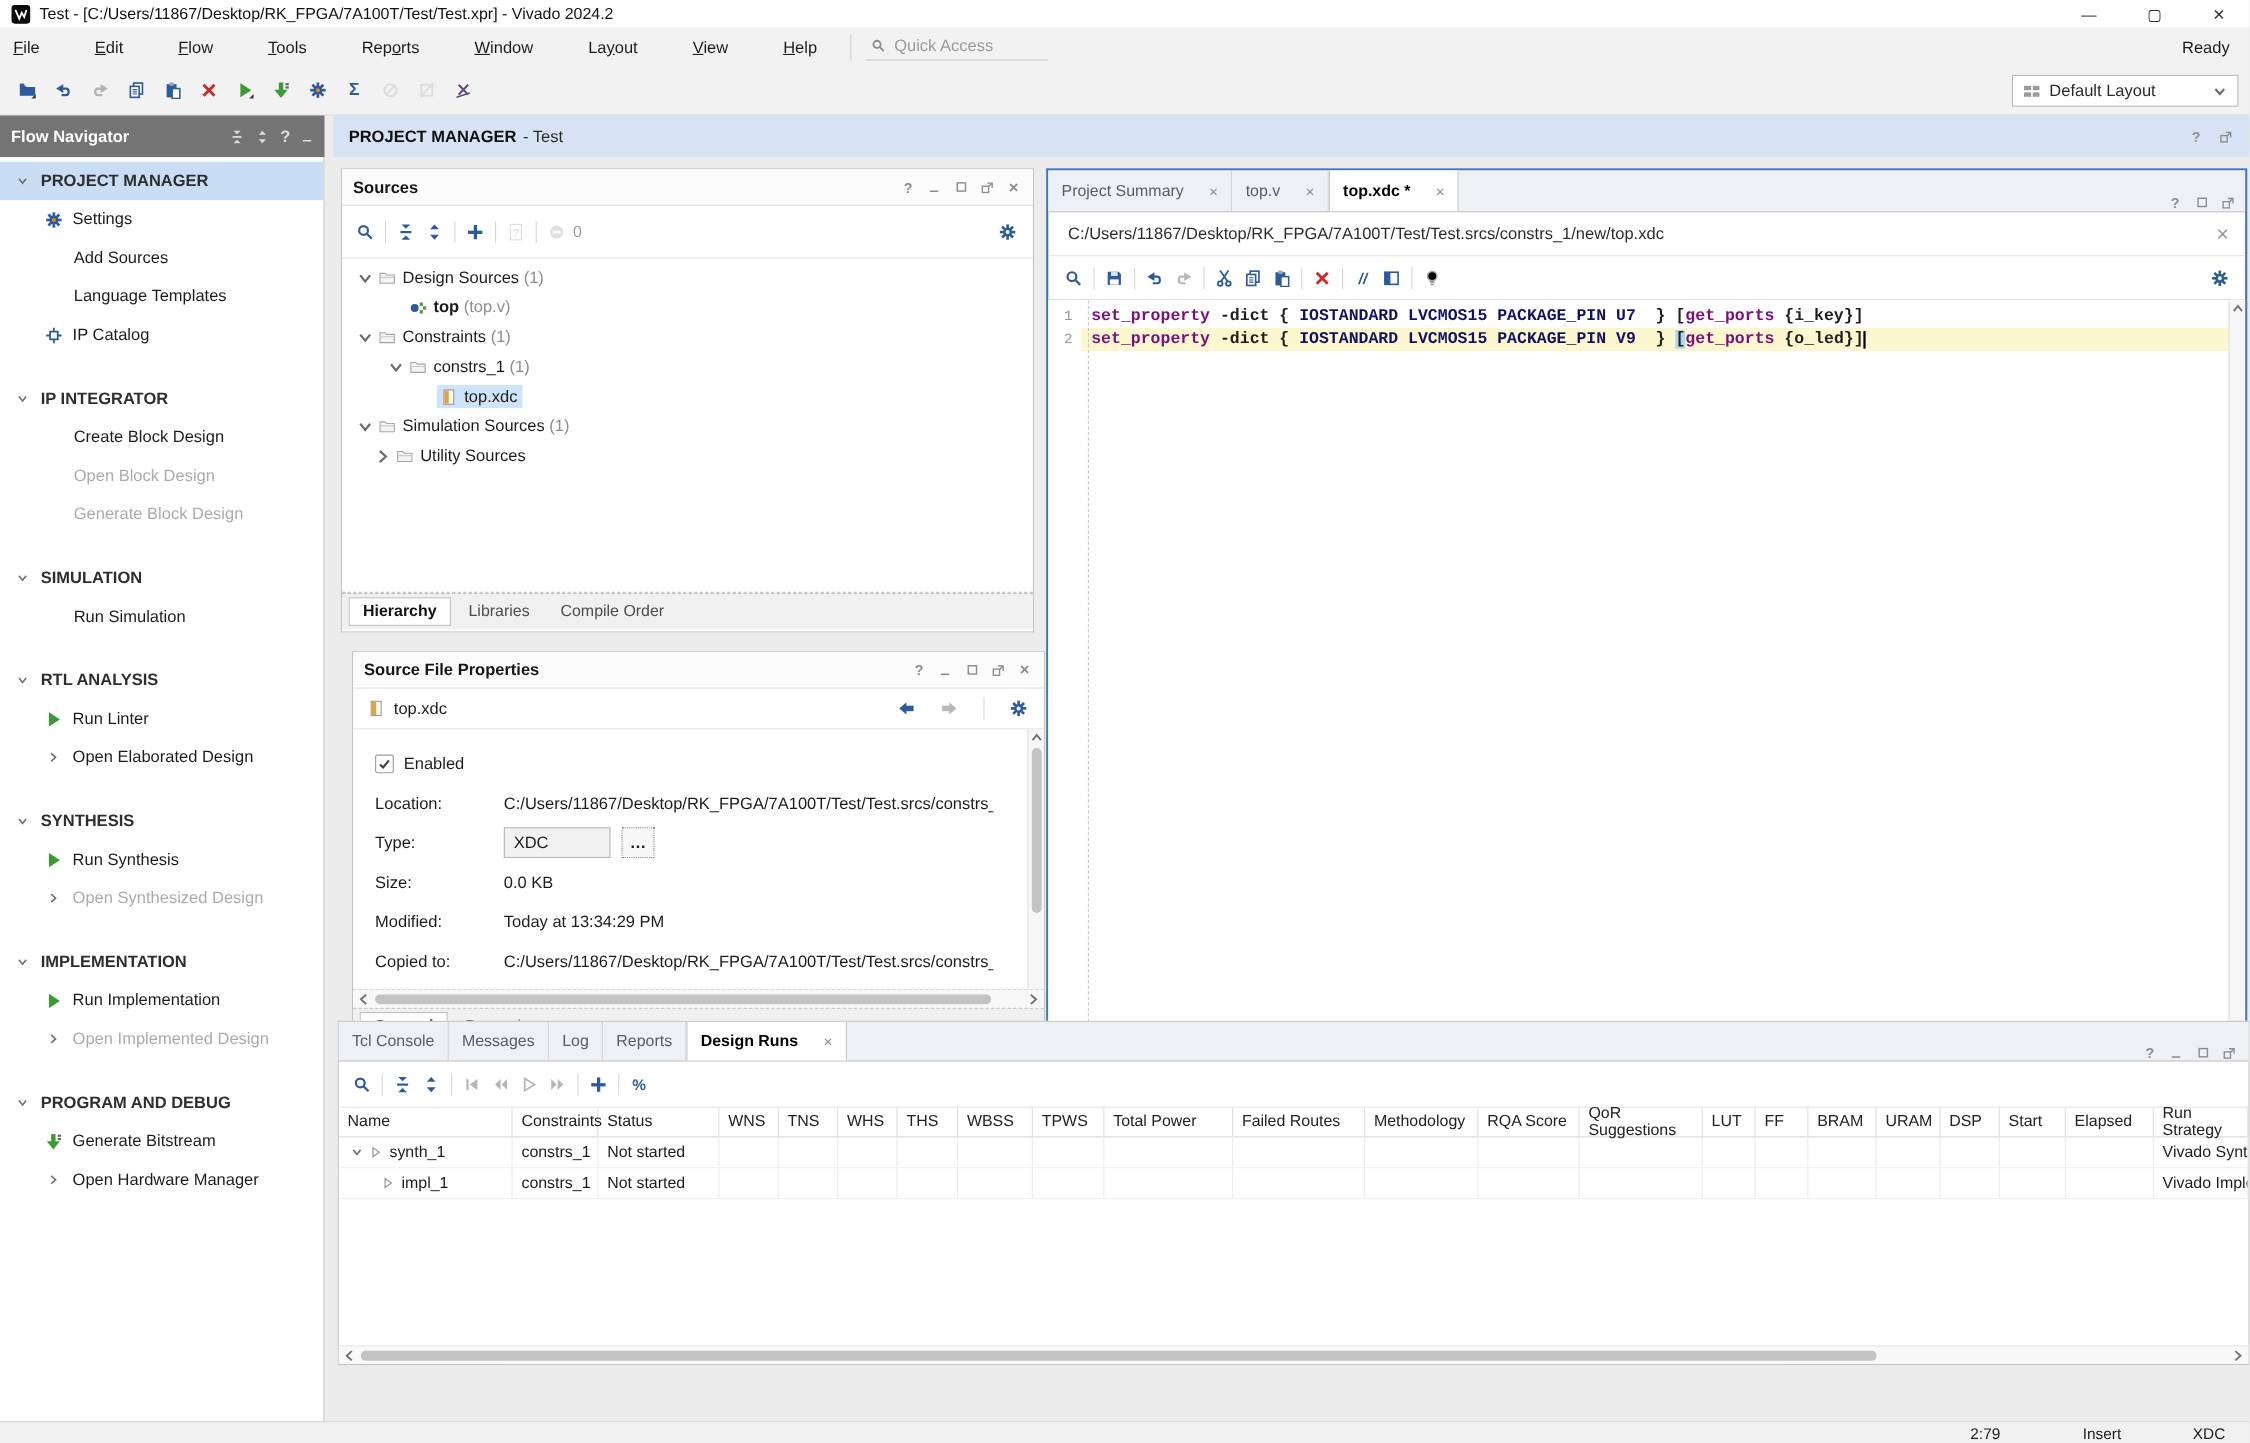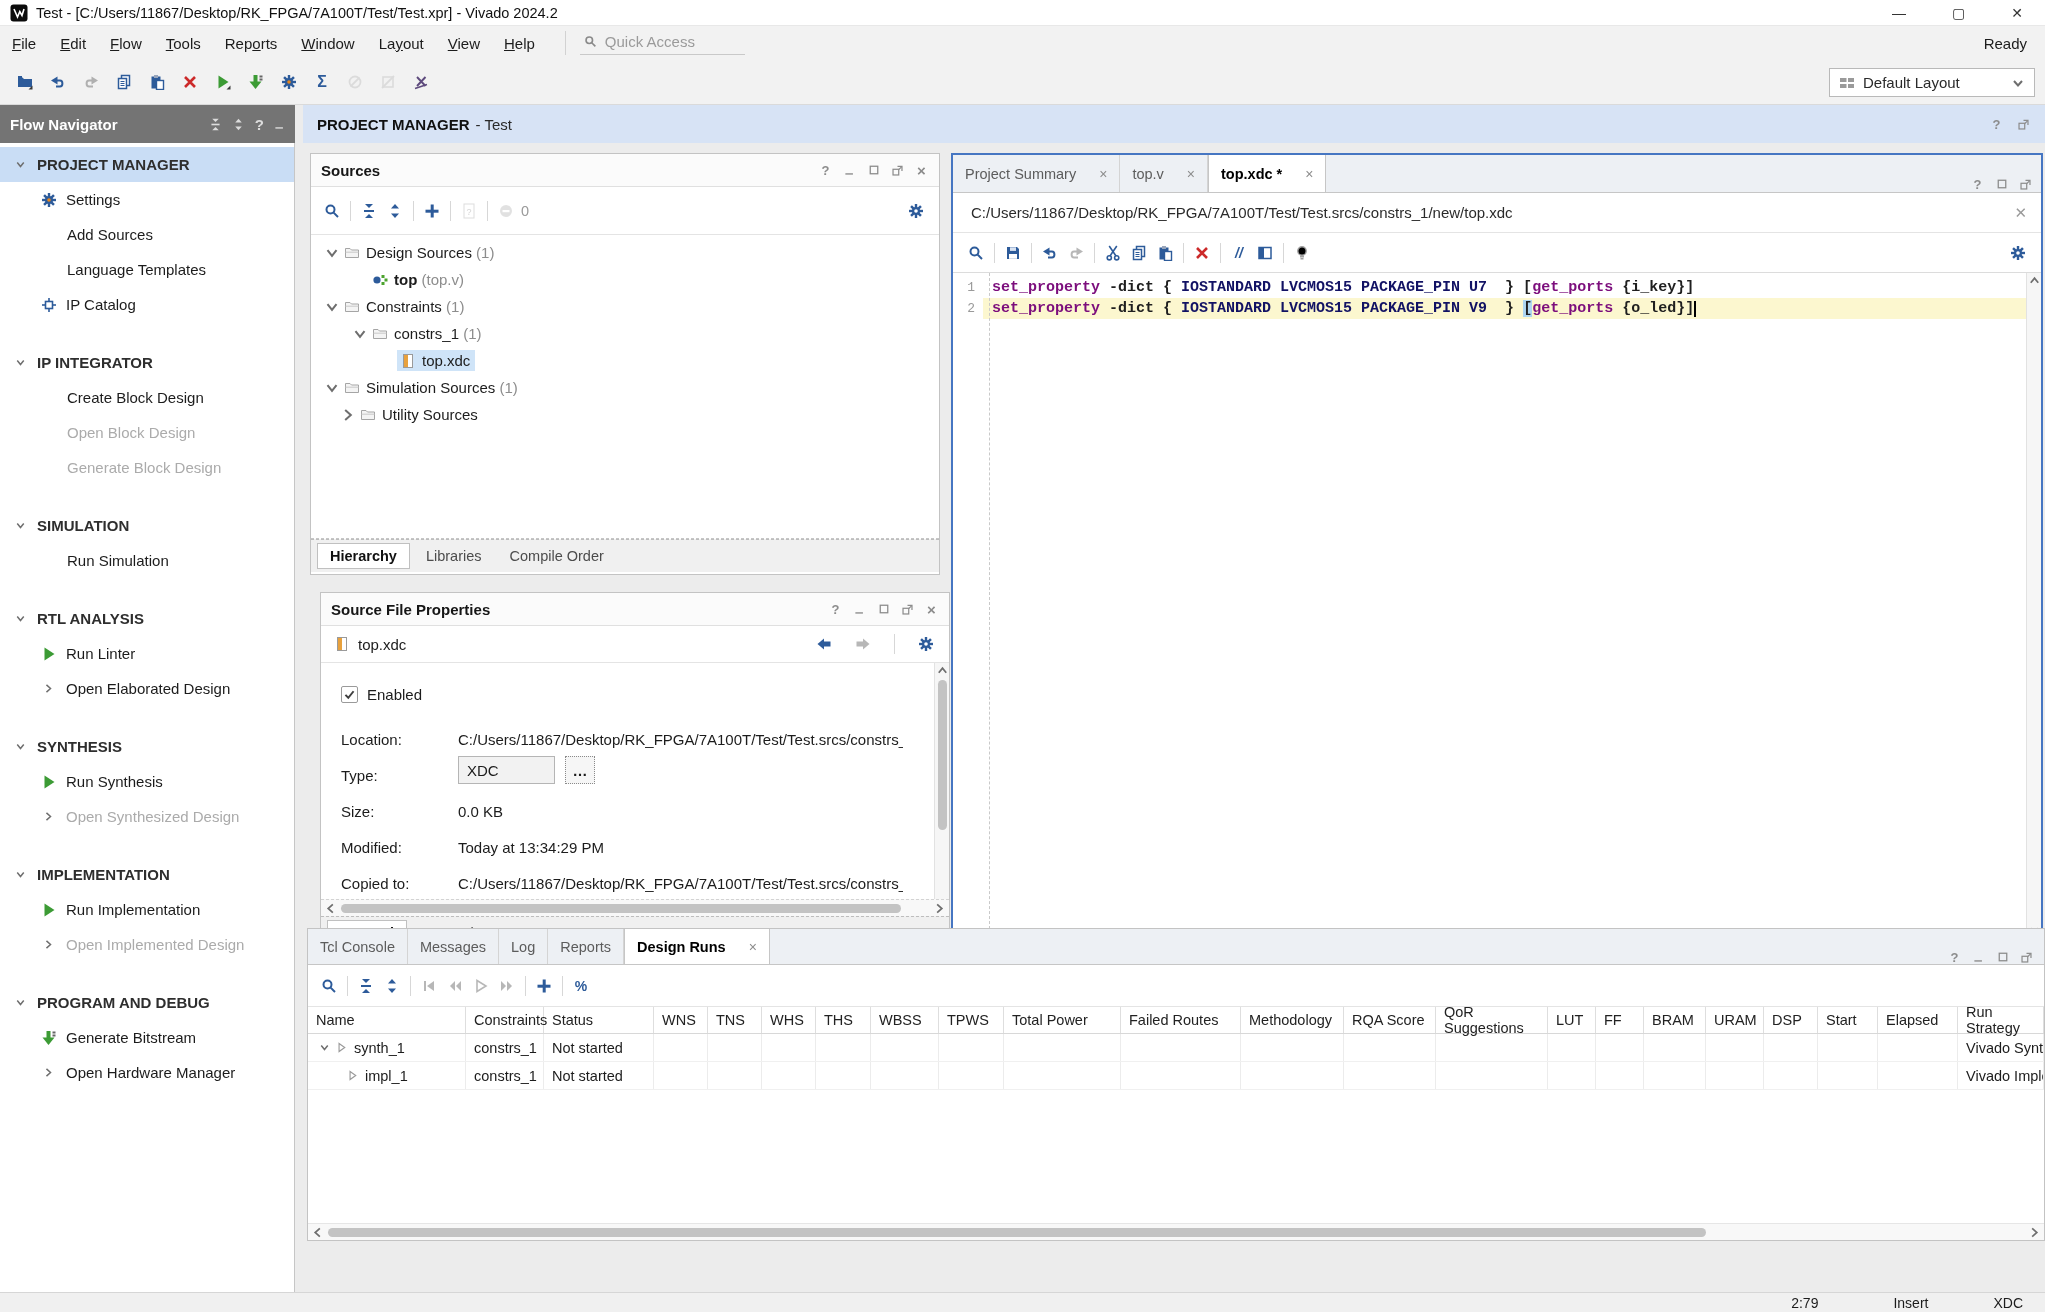--- a/index.html
+++ b/index.html
@@ -17,21 +17,21 @@
 
   
   #titlebar { left:0; top:0; width:2045px; height:26px; background:#fff; display:flex; align-items:center; border-bottom:1px solid #e8e8e8; }
   #titlebar .logo { margin:0 8px 0 10px; }
   #titlebar .ttl { font-size:14.5px; color:#111; }
   #titlebar .wctrl { margin-left:auto; display:flex; gap:46px; margin-right:22px; color:#333; font-size:14px; }
   #titlebar .wctrl span { cursor:default; }
 
   
   #menubar { left:0; top:26px; width:2045px; height:34px; background:#f2f2f2; display:flex; align-items:center; font-size:15px; }
-  #menu-items { display:flex; }
+  #menu-items { display:flex;gap:26px; }
   #menu-items .mitem { padding:4px 12px; color:#1c1c1c; cursor:default; }
   #qa { display:flex; align-items:center; gap:6px; margin-left:18px; padding-left:14px; border-left:1px solid #d2d2d2; }
   #qa .qbox { display:flex; align-items:center; gap:6px; width:165px; border-bottom:1px solid #c9c9c9; padding:2px 2px 4px 2px; color:#9a9a9a; font-size:15px; }
   #ready { margin-left:auto; margin-right:18px; font-size:15px; color:#1c1c1c; }
 
   
   #maintoolbar { left:0; top:60px; width:2045px; height:45px; background:#f2f2f2; border-bottom:1px solid #dadada; display:flex; align-items:center; padding-left:12px; }
   #tb-main { display:flex; gap:7px; align-items:center; }
   #layoutsel { position:absolute; right:10px; top:8px; width:206px; height:29px; background:#fff; border:1px solid #b9b9b9; display:flex; align-items:center; gap:8px; padding:0 8px; font-size:15px; color:#2a2a2a; }
   #layoutsel .chev { margin-left:auto; }
@@ -74,21 +74,21 @@
   .tsuf { color:#8d8d8d; }
   .tlbl.b { font-weight:bold; }
 
   
   #props { left:320px; top:592px; width:630px; height:344px; }
   #props-file { height:37px; display:flex; align-items:center; gap:8px; padding:0 12px; border-bottom:1px solid #e4e4e4; font-size:15px; position:relative; }
   #props-nav { position:absolute; right:10px; display:flex; gap:13px; align-items:center; }
   #props-body { height:236px; position:relative; overflow:hidden; padding:14px 0 0 20px; font-size:15px; }
   .chkrow { height:35px; display:flex; align-items:center; gap:9px; }
   .chkbox { width:17px; height:17px; border:1px solid #9a9a9a; border-radius:2px; background:#fff; display:inline-flex; align-items:center; justify-content:center; }
-  .prow { height:36px; display:flex; align-items:flex-end; }
+  .prow { height:36px; display:flex; align-items:center; }
   .plabel { width:117px; color:#1c1c1c; }
   .pval { white-space:nowrap; overflow:hidden; width:445px; }
   .combo { width:97px; height:28px; border:1px solid #b5b5b5; background:#f2f2f2; display:inline-flex; align-items:center; padding:0 8px; }
   .dotsbtn { width:30px; height:28px; border:1px dotted #8a8a8a; background:#f6f6f6; display:inline-flex; align-items:center; justify-content:center; margin-left:10px; font-weight:bold; }
   .vscroll { position:absolute; width:15px; background:#f6f6f6; border-left:1px solid #e2e2e2; }
   .hscroll { height:17px; background:#f8f8f8; position:relative; border-top:1px dashed #d3d3d3; }
   .sthumb { position:absolute; top:4px; height:9px; border-radius:5px; background:#c3c3c3; }
   .vthumb { position:absolute; left:3px; width:9px; border-radius:5px; background:#c3c3c3; }
   .sarrow { position:absolute; top:1px; width:15px; height:15px; display:flex; align-items:center; justify-content:center; }
 

